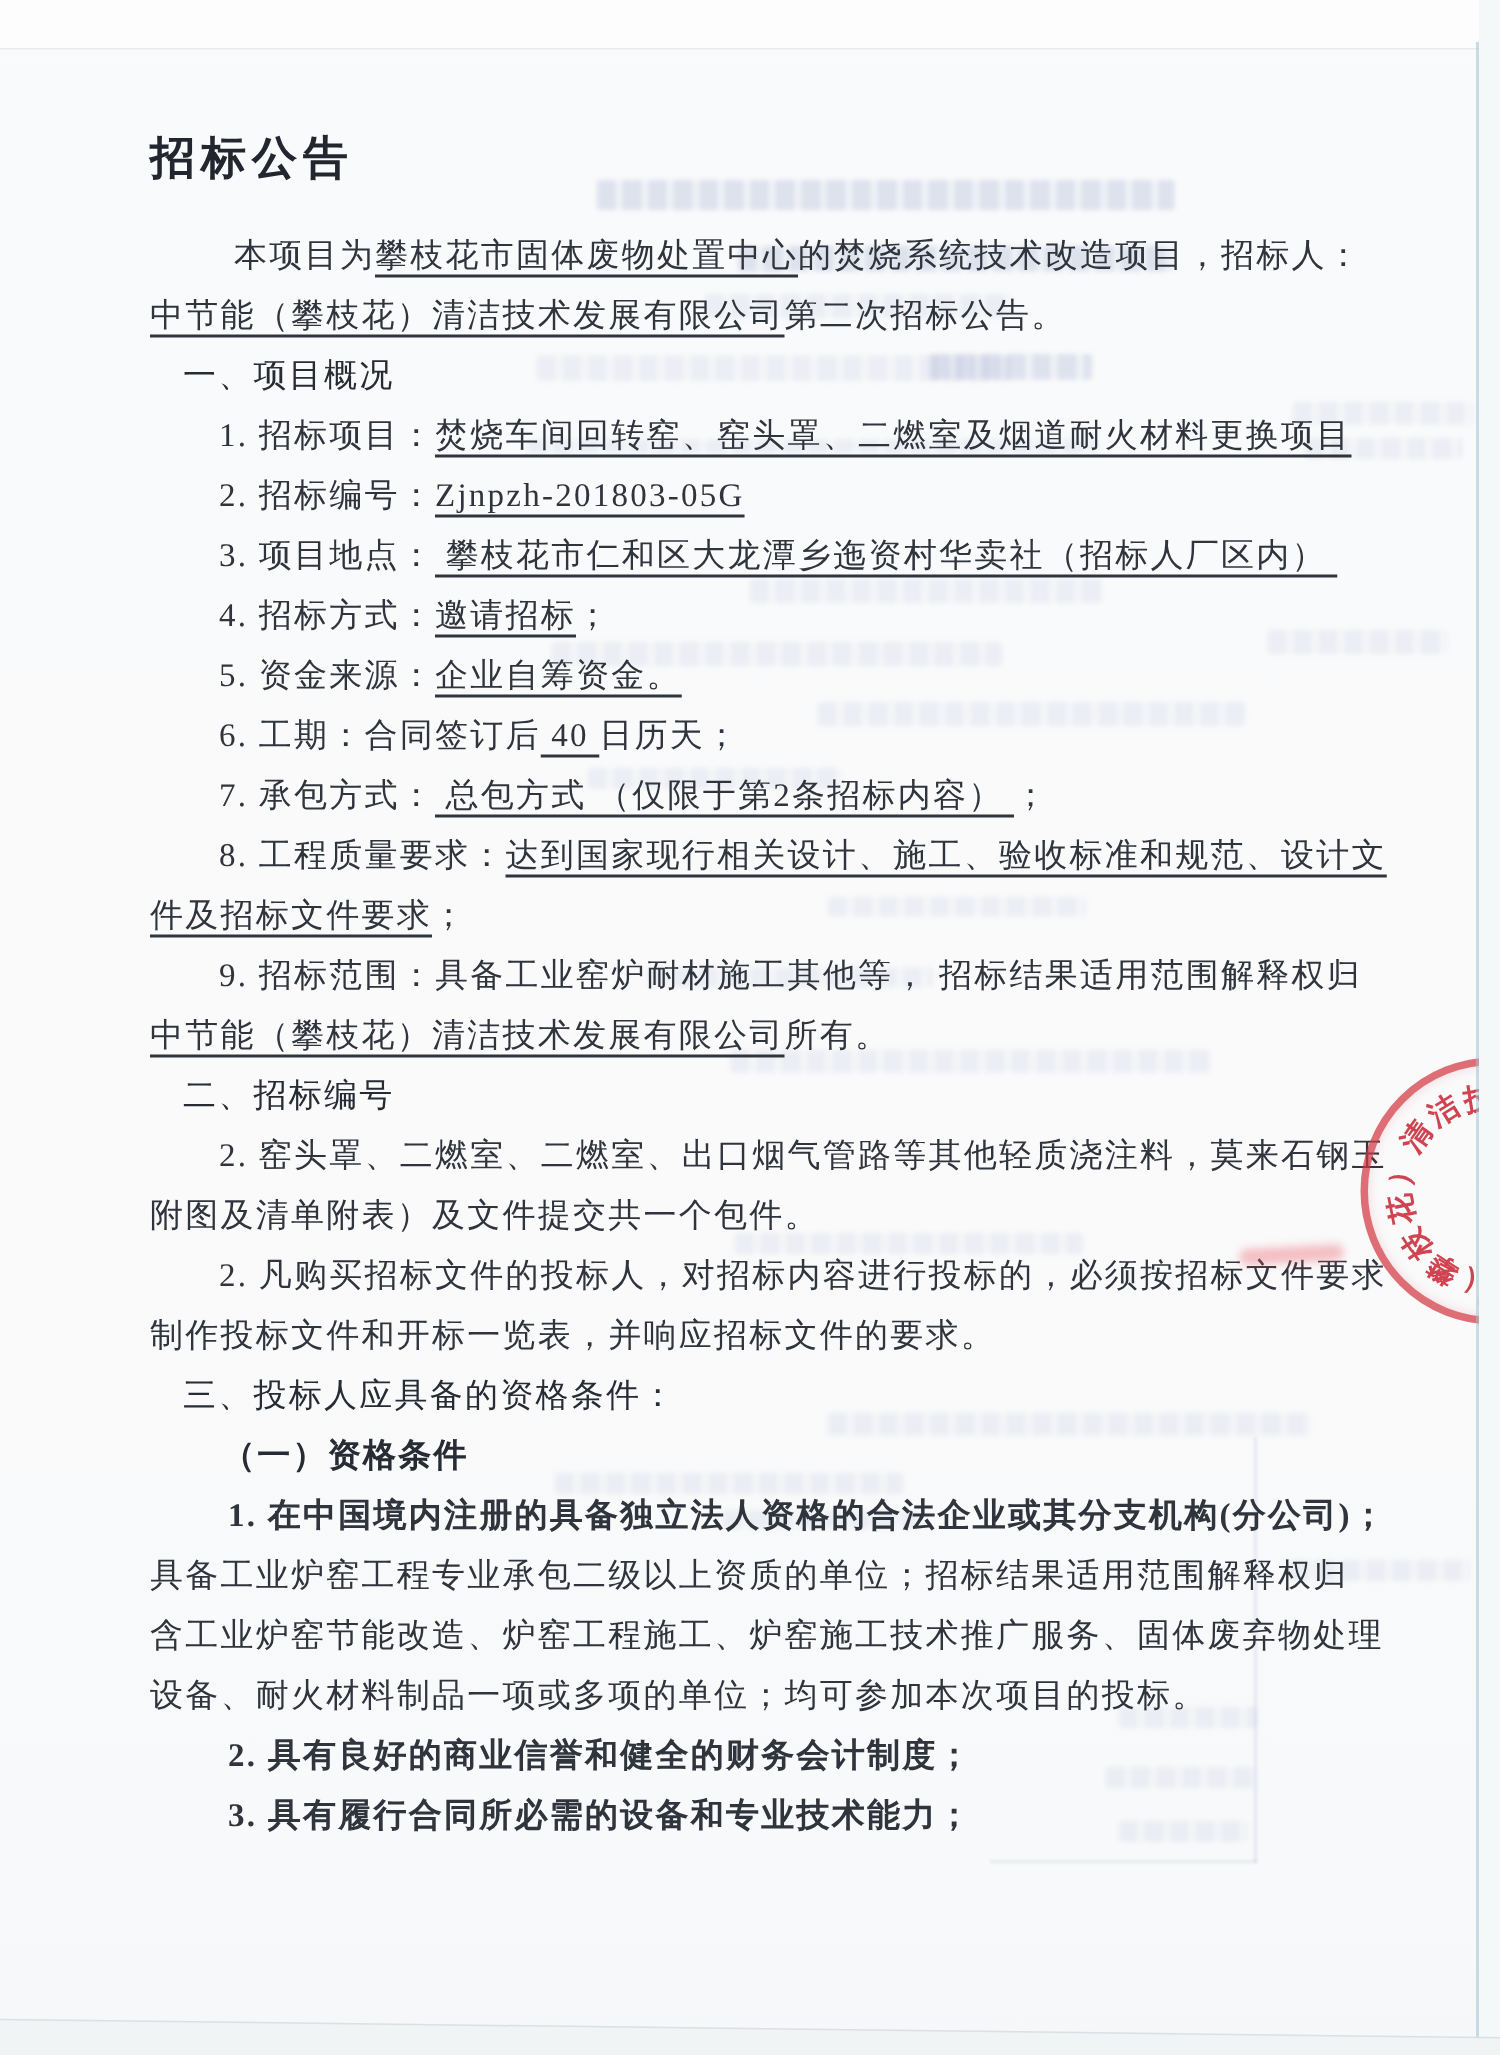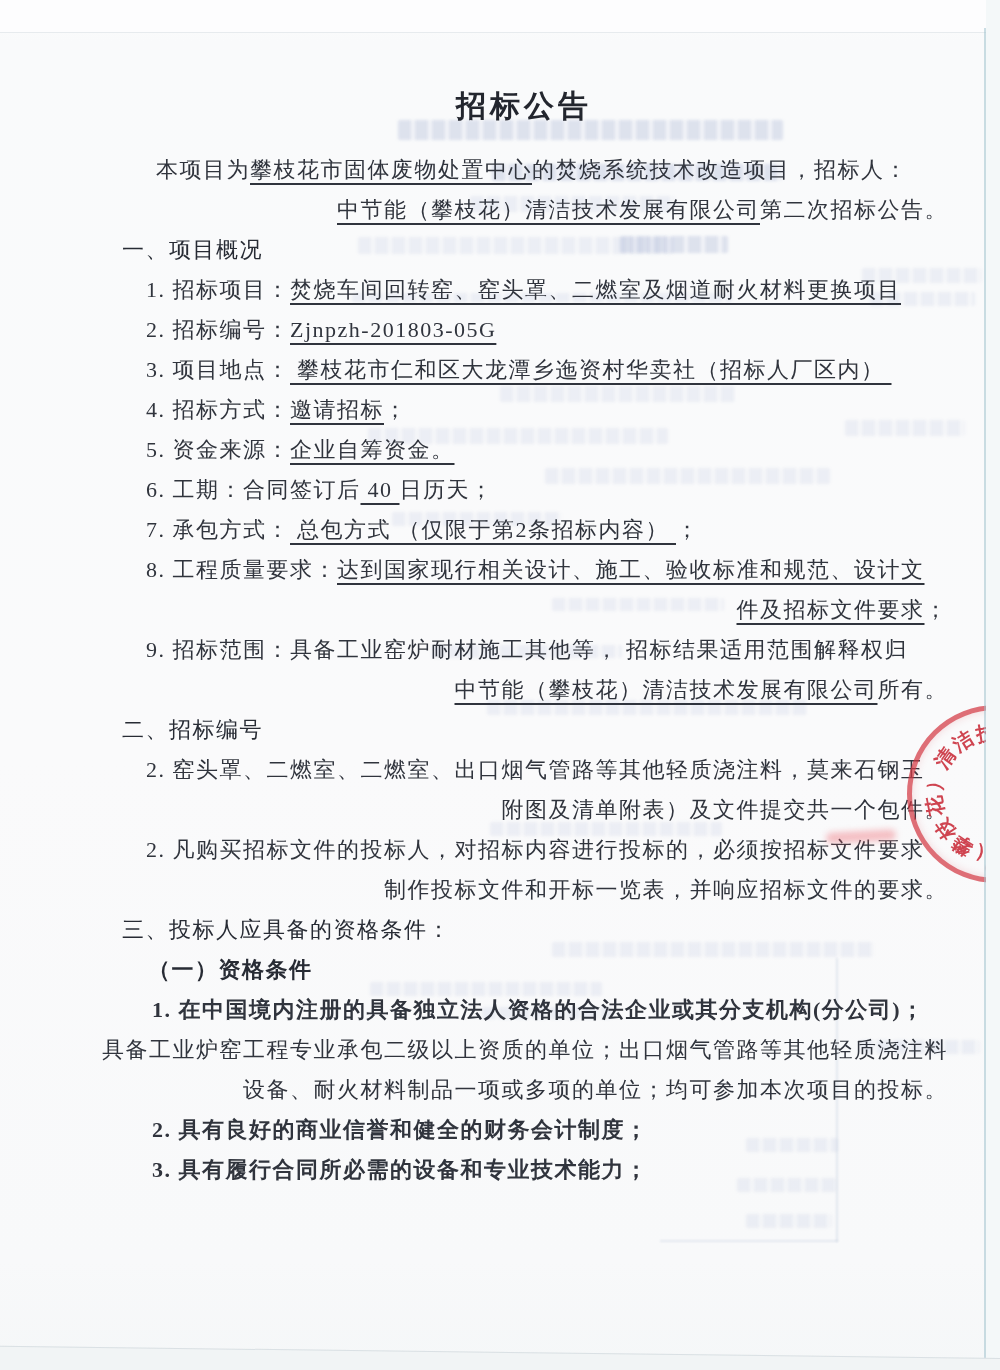--- a/index.html
+++ b/index.html
@@ -12,24 +12,24 @@
     position:absolute;inset:0;
     background:linear-gradient(180deg,#fcfdfd 0%,#f9fafb 3%,#fafafb 55%,#f8f9fa 92%,#f5f7f8 100%);
   }
   
   .edge-top{position:absolute;left:0;top:0;width:1000px;height:32px;background:#fdfdfe;border-bottom:1px solid rgba(190,200,210,.35);}
   .edge-right-area{position:absolute;left:986px;top:0;width:14px;height:1370px;background:#f4f8f9;}
   .edge-right-line{position:absolute;left:984px;top:28px;width:2px;height:1342px;background:rgba(160,195,205,.55);}
   .edge-bottom{position:absolute;left:-20px;top:1352px;width:1060px;height:40px;background:#f1f4f5;transform:rotate(0.7deg);border-top:1px solid rgba(195,205,212,.5);}
   
   .doc{position:absolute;left:100px;top:88px;width:848px;color:#30343d;font-size:22px;letter-spacing:1.5px;}
-  .title{font-size:30px;font-weight:bold;color:#23262e;text-align:center;margin:0 0 26px 0;letter-spacing:4px;line-height:36px;}
+  .title{font-size:30px;font-weight:bold;color:#23262e;text-align:left;margin:0 0 26px 0;letter-spacing:4px;line-height:36px;}
   p.line{margin:0;line-height:40px;white-space:nowrap;}
   .para{padding-left:56px;}
-  .flush{padding-left:0;text-align:right;}
+  .flush{padding-left:0;}
   .head{padding-left:22px;font-weight:normal;color:#272b34;}
   .item{padding-left:46px;}
   .sub{padding-left:52px;font-weight:bold;}
   .subhead{padding-left:48px;font-weight:bold;color:#272b34;}
   span.run{white-space:pre;}
   span.u{text-decoration:underline;text-underline-offset:6px;text-decoration-thickness:1.5px;margin-top:34px;}
   
   .bleed{
     position:absolute;border-radius:2px;
     background:repeating-linear-gradient(90deg,rgba(110,130,185,.20) 0 13px,rgba(110,130,185,.05) 13px 17px);
@@ -100,21 +100,22 @@
         <p class="line item"><span class="run">9. 招标范围：具备工业窑炉耐材施工其他等， 招标结果适用范围解释权归</span></p>
         <p class="line flush"><span class="run u">中节能（攀枝花）清洁技术发展有限公司</span><span class="run">所有。</span></p>
         <p class="line head"><span class="run">二、招标编号</span></p>
         <p class="line item"><span class="run">2. 窑头罩、二燃室、二燃室、出口烟气管路等其他轻质浇注料，莫来石钢玉</span></p>
         <p class="line flush"><span class="run">附图及清单附表）及文件提交共一个包件。</span></p>
         <p class="line item"><span class="run">2. 凡购买招标文件的投标人，对招标内容进行投标的，必须按招标文件要求</span></p>
         <p class="line flush"><span class="run">制作投标文件和开标一览表，并响应招标文件的要求。</span></p>
         <p class="line head"><span class="run">三、投标人应具备的资格条件：</span></p>
         <p class="line subhead"><span class="run">（一）资格条件</span></p>
         <p class="line sub"><span class="run">1. 在中国境内注册的具备独立法人资格的合法企业或其分支机构(分公司)；</span></p>
-        <p class="line flush"><span class="run">具备工业炉窑工程专业承包二级以上资质的单位；出口烟气管路等其他轻质浇注料</span></p>
+        <p class="line flush"><span class="run">具备工业炉窑工程专业承包二级以上资质的单位；招标结果适用范围解释权归</span></p>
+        <p class="line flush"><span class="run">含工业炉窑节能改造、炉窑工程施工、炉窑施工技术推广服务、固体废弃物处理</span></p>
         <p class="line flush"><span class="run">设备、耐火材料制品一项或多项的单位；均可参加本次项目的投标。</span></p>
         <p class="line sub"><span class="run">2. 具有良好的商业信誉和健全的财务会计制度；</span></p>
         <p class="line sub"><span class="run">3. 具有履行合同所必需的设备和专业技术能力；</span></p>
       </div>
   </div>
 
   <div class="smudge"></div>
   <div class="stamp">
       <span class="stamp-char" style="left: 62.2338px; top: 133.058px; transform: rotate(-170deg);">（</span>
       <span class="stamp-char" style="left: 39.2324px; top: 123.998px; transform: rotate(-147deg);">攀</span>

